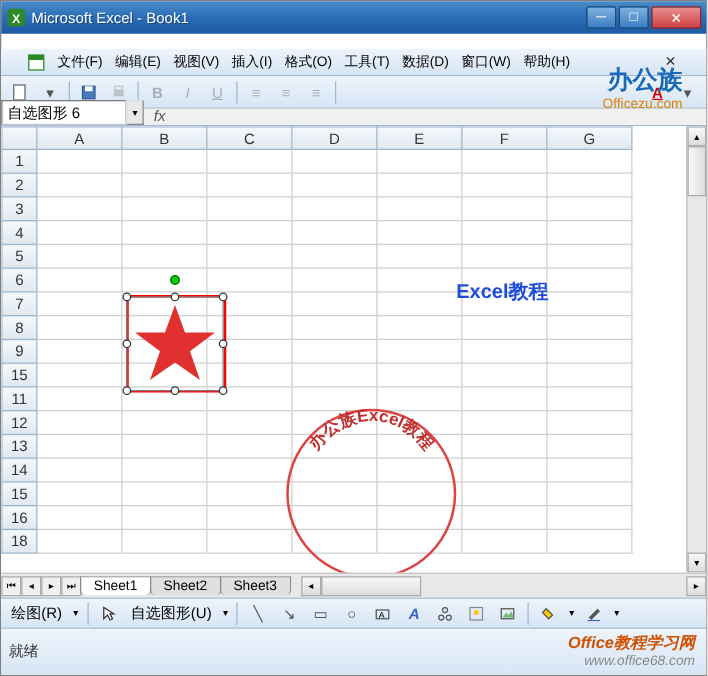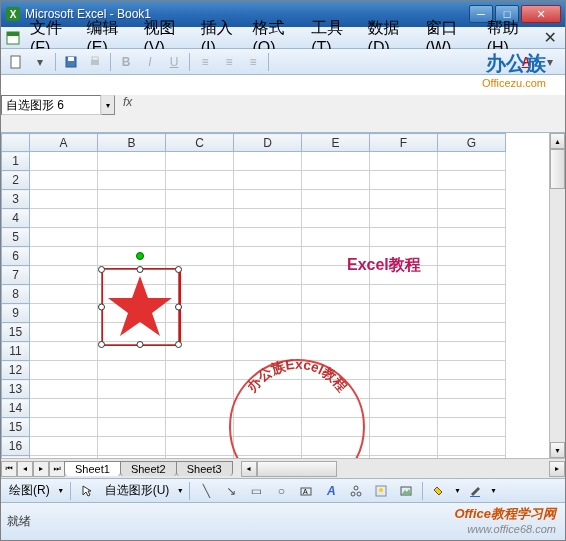--- a/index.html
+++ b/index.html
@@ -7,33 +7,33 @@
 
 .window { width: 566px; height: 541px; border: 1px solid #808080; background: #fff; display: flex; flex-direction: column; }
 
 .titlebar { height: 26px; background: linear-gradient(to bottom, #4a8cc7, #2b6db8 50%, #1d5aa3); display: flex; align-items: center; padding: 0 4px; color: #fff; font-size: 12px; }
 .titlebar .app-icon { width: 16px; height: 16px; margin-right: 4px; display: inline-flex; align-items: center; justify-content: center; }
 .titlebar .title { flex: 1; font-weight: normal; text-shadow: 1px 1px 0 rgba(0,0,0,0.3); }
 .winbtns { display: flex; gap: 2px; }
 .winbtn { width: 24px; height: 18px; background: linear-gradient(to bottom, #7fb3e0, #3b7cc0); border: 1px solid #1a4a7a; border-radius: 2px; display: flex; align-items: center; justify-content: center; color: #fff; font-size: 11px; cursor: pointer; }
 .winbtn.close { background: linear-gradient(to bottom, #e89090, #d04040); border-color: #a02020; width: 40px; }
 
-.menubar { height: 22px; background: linear-gradient(to bottom, #eef4fb, #d6e5f5); border-bottom: 1px solid #a0b8d0; display: flex; align-items: center; padding: 0 4px; font-size: 16px; }
+.menubar { height: 22px; background: linear-gradient(to bottom, #eef4fb, #d6e5f5); border-bottom: 1px solid #a0b8d0; display: flex; align-items: center; padding: 0 20px; font-size: 11px; margin-top: 12px; }
 .menu-icon { width: 16px; height: 16px; margin-right: 4px; }
 .menu-item { padding: 2px 5px; cursor: pointer; color: #000; }
 .menu-spacer { flex: 1; }
 .menu-x { padding: 0 4px; cursor: pointer; color: #333; }
 
 .toolbar { height: 26px; background: linear-gradient(to bottom, #eef4fb, #d6e5f5); border-bottom: 1px solid #a0b8d0; display: flex; align-items: center; padding: 0 4px; gap: 2px; }
 .tbtn { width: 22px; height: 22px; display: inline-flex; align-items: center; justify-content: center; cursor: pointer; border: 1px solid transparent; border-radius: 2px; font-size: 12px; color: #555; }
 .tbtn.disabled { opacity: 0.4; cursor: default; }
 .tsep { width: 1px; height: 18px; background: #a0b8d0; margin: 0 2px; }
 .brand-logo { position: absolute; right: 20px; top: 50px; text-align: right; }
 
-.formulabar { height: 38px; background: #f0f0f0; border-bottom: 1px solid #a0b8d0; display: flex; align-items: flex-start; font-size: 12px; margin-top: 20px; }
+.formulabar { height: 14px; background: #f0f0f0; border-bottom: 1px solid #a0b8d0; display: flex; align-items: flex-end; font-size: 12px; }
 .namebox { width: 100px; height: 20px; border: 1px inset #ccc; background: #fff; padding: 0 4px; display: flex; align-items: center; }
 .namebox-dd { width: 14px; height: 20px; border: 1px outset #ddd; background: #e8e8e8; display: flex; align-items: center; justify-content: center; cursor: pointer; font-size: 8px; }
 .fx-label { padding: 0 8px; font-style: italic; color: #555; }
 
 .sheet-area { flex: 1; position: relative; overflow: hidden; background: #fff; }
 .grid { position: absolute; top: 0; left: 0; border-collapse: collapse; font-size: 12px; }
 .grid th, .grid td { border: 1px solid #d0d0d0; background: #fff; }
 .grid .rowhdr, .grid .colhdr, .grid .corner { background: linear-gradient(to bottom, #f5f8fc, #e0e8f0); text-align: center; font-weight: normal; color: #333; border: 1px solid #9eb6ce; }
 .grid .corner { width: 28px; height: 18px; }
 .grid .colhdr { height: 18px; width: 68px; }
@@ -63,21 +63,21 @@
 .hscroll .btn { width:16px; height:16px; background:linear-gradient(to bottom,#f8f8f8,#ddd); border:1px solid #aaa; display:flex; align-items:center; justify-content:center; font-size:8px; cursor:pointer; }
 .hscroll .track { flex:1; height:16px; position:relative; }
 .hscroll .thumb { position:absolute; left:0; top:0; bottom:0; width:80px; background:linear-gradient(to bottom,#f8f8f8,#ddd); border:1px solid #aaa; cursor:pointer; }
 
 .drawbar { height: 24px; background: linear-gradient(to bottom, #eef4fb, #d6e5f5); border-top: 1px solid #a0b8d0; display: flex; align-items: center; padding: 0 4px; gap: 3px; font-size: 12px; }
 .drawbar .lbl { padding: 0 4px; }
 .drawbar .dd { font-size: 8px; padding: 0 2px; }
 
 .statusbar { height: 38px; background: linear-gradient(to bottom, #eef4fb, #d6e5f5); border-top: 1px solid #a0b8d0; display: flex; align-items: center; padding: 0 6px; font-size: 12px; color: #333; }
 
-.excel-watermark { position: absolute; left: 346px; top: 122px; font-size: 16px; font-weight: bold; color: #be185d; pointer-events: none; }
+.excel-watermark { position: absolute; left: 364px; top: 122px; font-size: 16px; font-weight: bold; color: #1d4ed8; pointer-events: none; }
 .footer-wm { position: absolute; right: 10px; bottom: 6px; text-align: right; font-size: 13px; font-style: italic; font-family: "Times New Roman", serif; pointer-events: none; }
 .footer-wm .l1 { color: #d05000; font-weight: bold; }
 .footer-wm .l2 { color: #888; font-size: 11px; }
 </style>
 </head>
 <body>
 
 <div class="window">
 
   <div class="titlebar">

